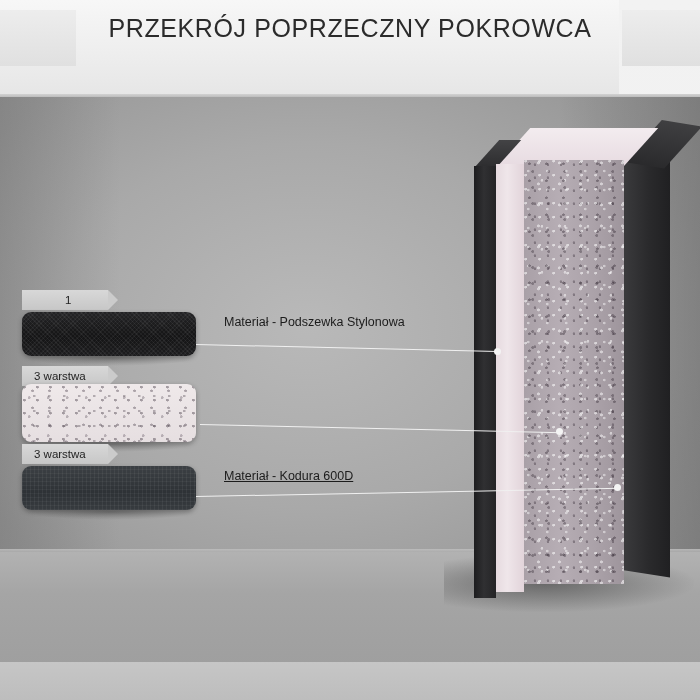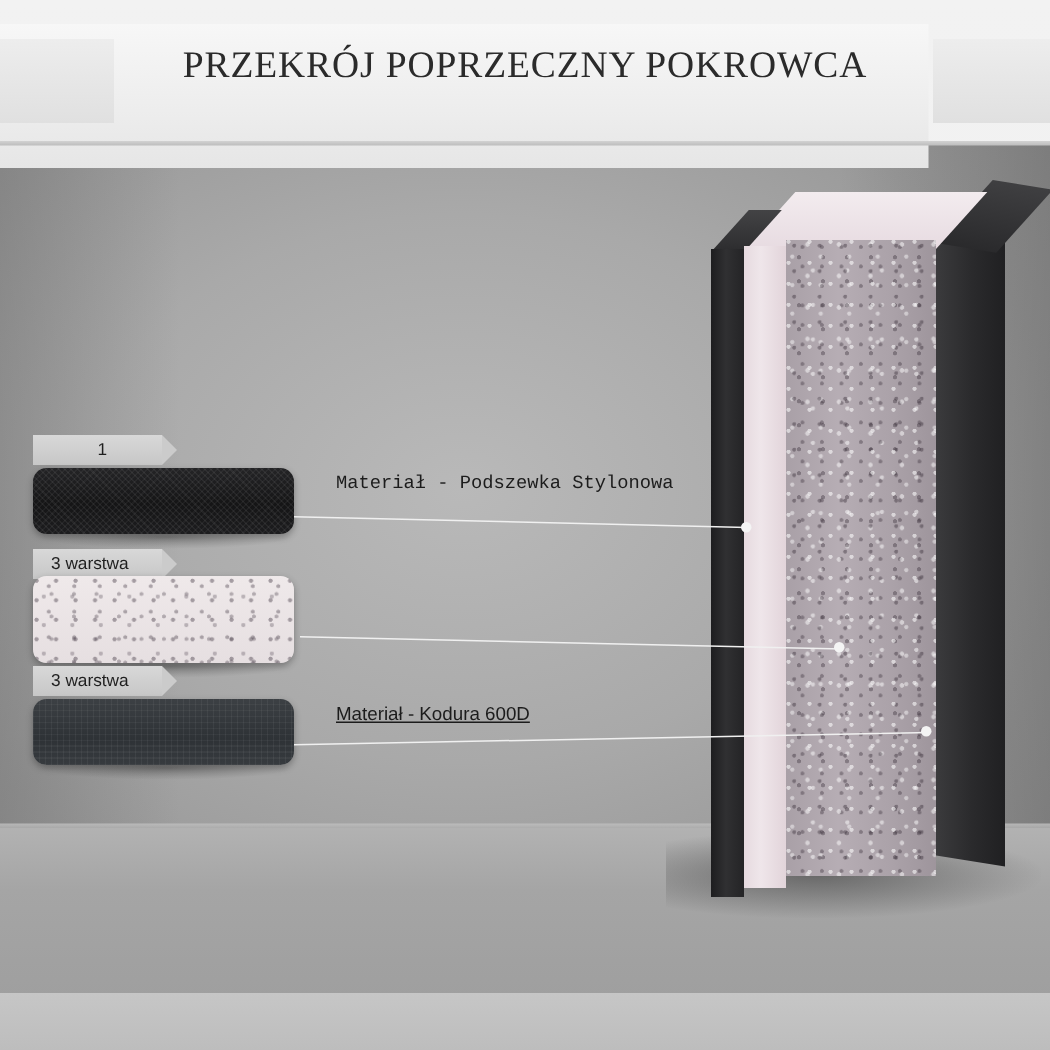--- a/index.html
+++ b/index.html
@@ -19,25 +19,24 @@
     width: 700px;
     height: 700px;
     overflow: hidden;
     background: linear-gradient(180deg, #f2f2f2 0%, #eeeeee 100%);
   }
 
   
   .header-band {
     position: absolute;
     left: 0;
-    top: 16px;
+    top: 0;
     width: 619px;
     height: 96px;
     background: linear-gradient(180deg, #f7f7f7 0%, #ededed 60%, #e6e6e6 100%);
-    font-family: Liberation Serif, serif;
   }
   .header-rule {
     position: absolute;
     left: 0;
     top: 94px;
     width: 700px;
     height: 3px;
     background: linear-gradient(180deg, #d2d2d2 0%, #bdbdbd 100%);
   }
   .header-line-left {
@@ -320,21 +319,21 @@
     <div class="cap-lining"></div>
     <div class="cap-dark"></div>
     <div class="layer-foam"></div>
     <div class="layer-lining"></div>
     <div class="layer-kodura"></div>
   </div>
 
   <div class="tab" style="left:22px; top:290px; width:86px;padding-left:43px;">1 warstwa</div>
   <div class="swatch-shadow" style="left:26px; top:350px; width:170px; height:16px;"></div>
   <div class="swatch swatch-1"></div>
-  <div class="mat-label" style="left:224px; top:315px;font-family:Liberation Mono, monospace;">Materiał - Podszewka Stylonowa</div>
+  <div class="mat-label" style="left:224px; top:315px;">Materiał - Podszewka Stylonowa</div>
   <div class="leader" style="left:196px; top:344px; width:302px; transform: rotate(1.35deg);"></div>
   <div class="leader-dot" style="left:494px; top:348px;"></div>
 
   <div class="tab" style="left:22px; top:366px; width:86px;">3 warstwa</div>
   <div class="swatch-shadow" style="left:26px; top:436px; width:170px; height:16px;"></div>
   <div class="swatch swatch-2"></div>
   <div class="leader" style="left:200px; top:424px; width:362px; transform: rotate(1.3deg);"></div>
   <div class="leader-dot" style="left:556px; top:428px;"></div>
 
   <div class="tab" style="left:22px; top:444px; width:86px;">3 warstwa</div>

